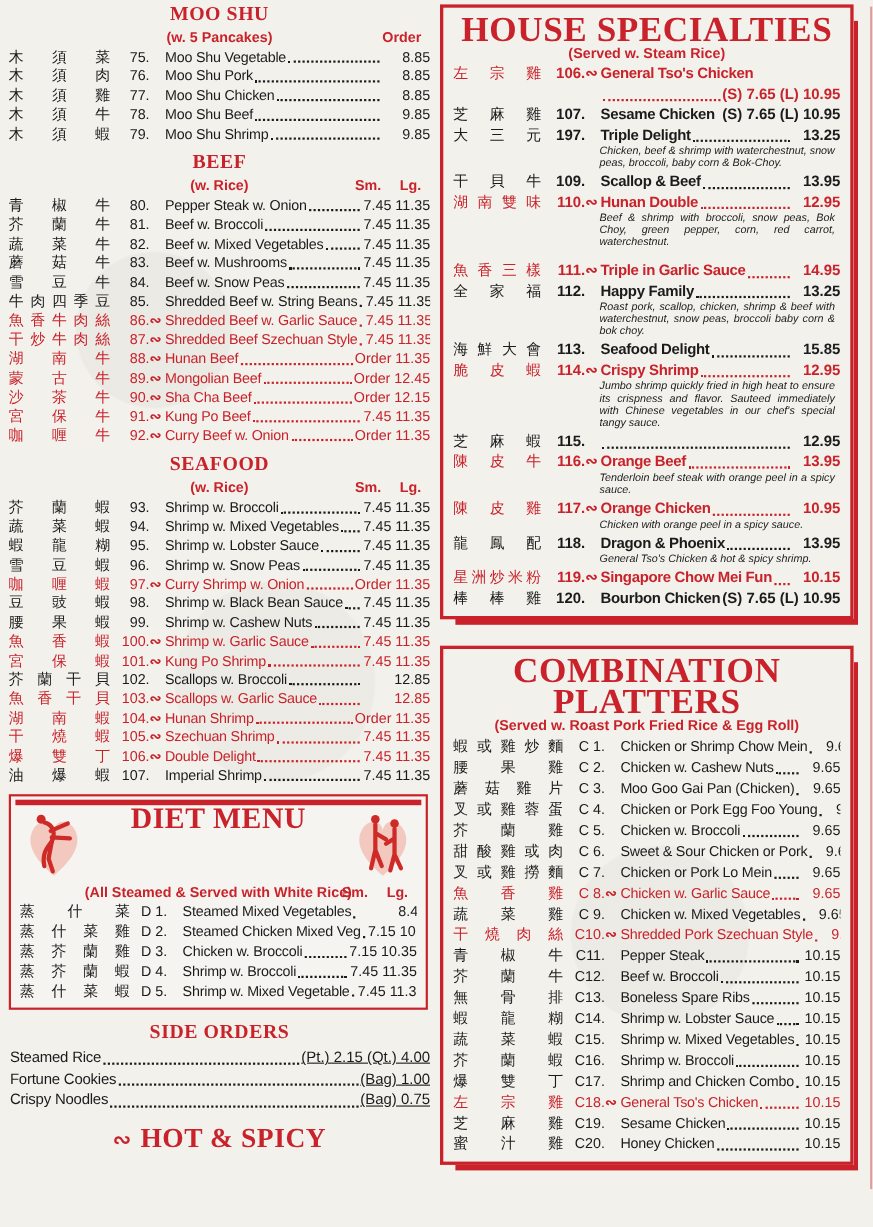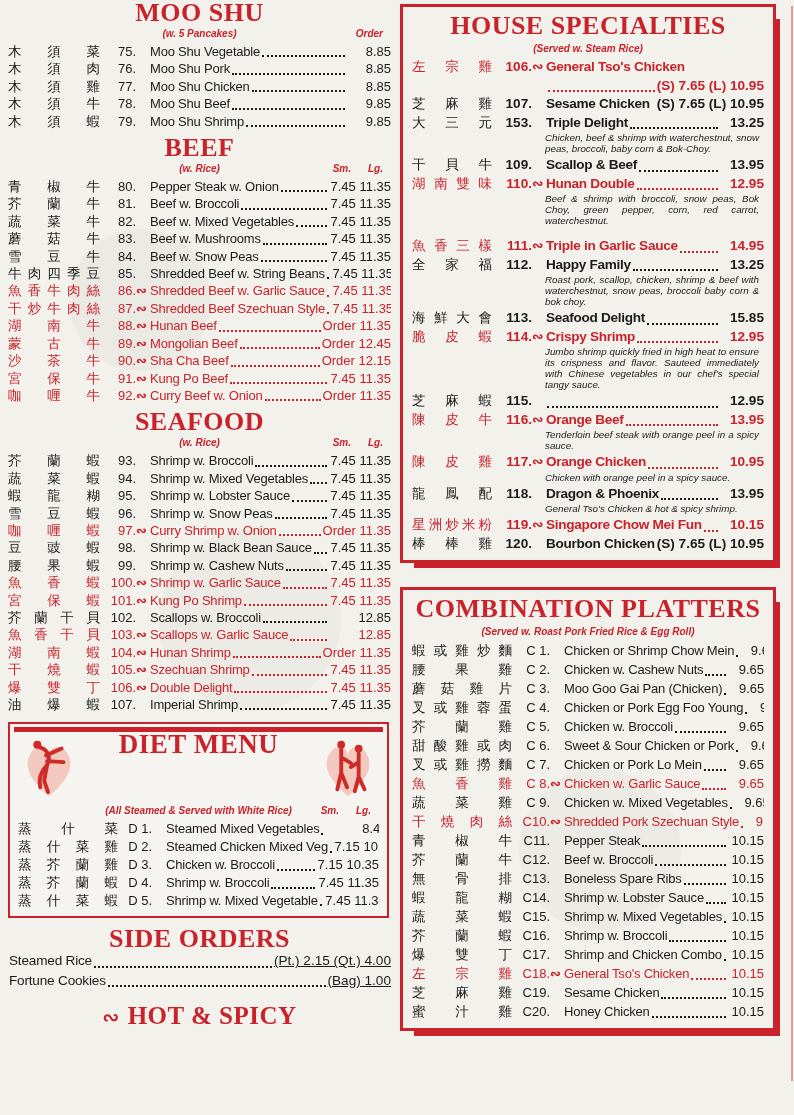--- a/index.html
+++ b/index.html
@@ -27,28 +27,28 @@
   }
   .col{position:relative;}
   .col.left{width:397px;padding:0 6px 0 8px;}
   .col.right{width:397px;padding:4px 18px 0 3px;}
 
   .sec{margin-bottom:5px;}
   .sec-title{
     text-align:center;
     font-family:"Liberation Serif", serif;
     font-weight:bold;
-    font-size:26px;line-height:25px;
+    font-size:18px;line-height:25px;
     letter-spacing:.5px;
     color:var(--red);
   }
   .sub-row{
     position:relative;text-align:center;
-    font-size:10px;line-height:17px;height:17px;
-    color:var(--red);font-style:italic;font-weight:bold;
+    font-size:13px;line-height:17px;height:17px;
+    color:var(--red);font-weight:bold;
     margin-bottom:1px;
   }
   .col-heads{position:absolute;right:8px;top:0;display:flex;gap:17px;align-items:flex-end;}
 
   .row{
     display:flex;align-items:flex-end;
     font-size:13px;line-height:17.4px;
     white-space:nowrap;overflow:hidden;
   }
   .row.red{color:var(--red);}
@@ -97,21 +97,21 @@
   }
   .hot-note .sym{font-family:"DejaVu Sans",sans-serif;font-size:20px;margin-right:8px;}
 
   
   .rbox{
     border:3px solid var(--red);
     box-shadow:9px 10px 0 -5px var(--red);
     padding:5px 9px 7px 9px;
     margin-bottom:24px;
   }
-  .rbox .sec-title{font-size:26px;line-height:28px;letter-spacing:.5px;}
+  .rbox .sec-title{font-size:32px;line-height:28px;letter-spacing:.5px;}
   .sec-house-specialties .row{font-size:13.6px;line-height:18.5px;font-weight:bold;}
   .sec-house-specialties .cn{width:80px;flex-basis:80px;font-weight:normal;}
   .sec-house-specialties .num{width:40px;flex-basis:40px;}
   .sec-house-specialties .name{letter-spacing:-0.3px;}
   .sec-house-specialties .price{min-width:44px;}
   .row.line2 .l2-indent{width:134px;flex:0 0 134px;}
   .desc{
     font-size:9.8px;line-height:11px;
     font-style:italic;font-weight:normal;
     margin-left:133px;width:214px;
@@ -657,20 +657,25 @@
         <div class="row">
           <span class="name">Steamed Rice</span>
           <span class="leader"></span>
           <span class="price">(Pt.) 2.15 (Qt.) 4.00</span>
         </div>
         <div class="row">
           <span class="name">Fortune Cookies</span>
           <span class="leader"></span>
           <span class="price">(Bag) 1.00</span>
         </div>
+        <div class="row">
+          <span class="name">Crispy Noodles</span>
+          <span class="leader"></span>
+          <span class="price">(Bag) 0.75</span>
+        </div>
       </div>
       <div class="hot-note"><span class="sym">∾</span><span class="lbl">HOT &amp; SPICY</span></div>
     </div>
   <div class="col right" id="right-col">
       <div class="sec sec-house-specialties rbox">
         <div class="sec-title">HOUSE SPECIALTIES</div>
         <div class="sub-row"><span class="subtitle">(Served w. Steam Rice)</span></div>
         <div class="row red">
           <span class="cn">
             <span class="cn-ch">左</span>
@@ -697,21 +702,21 @@
           <span class="name">Sesame Chicken</span>
           <span class="gap"></span>
           <span class="price">(S) 7.65 (L) 10.95</span>
         </div>
         <div class="row">
           <span class="cn">
             <span class="cn-ch">大</span>
             <span class="cn-ch">三</span>
             <span class="cn-ch">元</span>
           </span>
-          <span class="num">153.</span>
+          <span class="num">197.</span>
           <span class="spicy"></span>
           <span class="name">Triple Delight</span>
           <span class="leader"></span>
           <span class="price">13.25</span>
         </div>
         <div class="desc">Chicken, beef &amp; shrimp with waterchestnut, snow peas, broccoli, baby corn &amp; Bok-Choy.</div>
         <div class="row">
           <span class="cn">
             <span class="cn-ch">干</span>
             <span class="cn-ch">貝</span>

